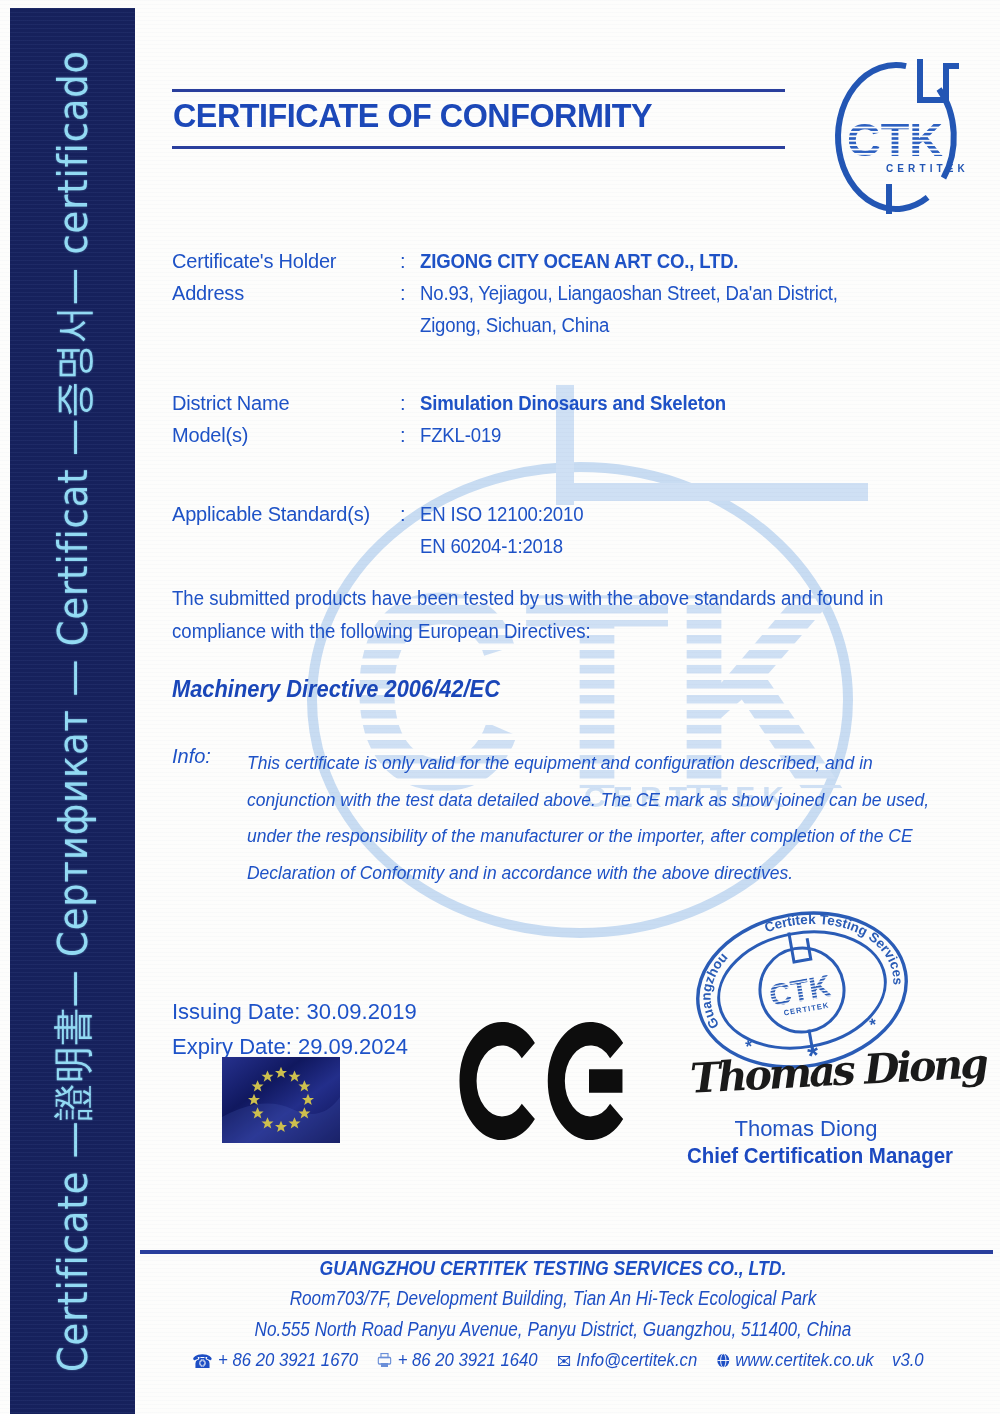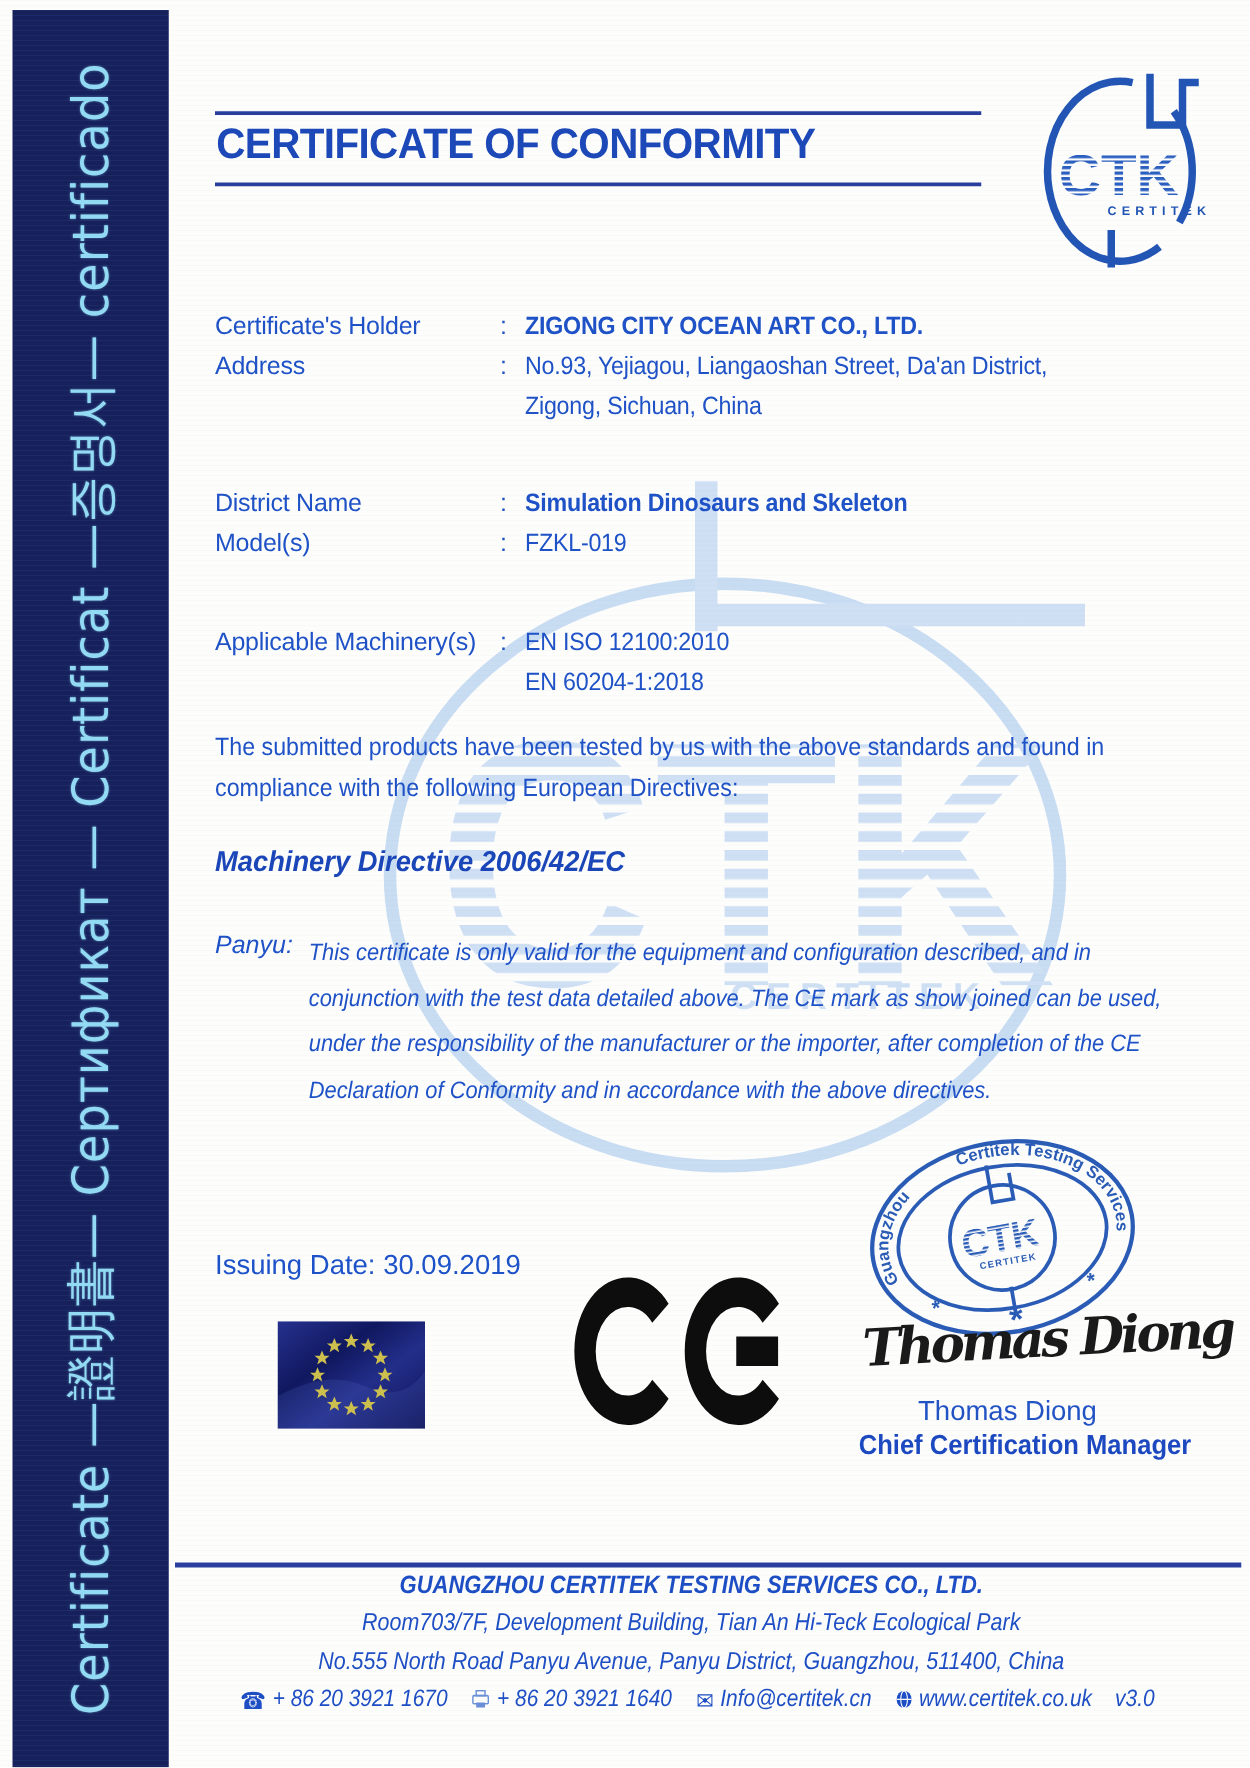--- a/index.html
+++ b/index.html
@@ -125,41 +125,42 @@
     <div class="val y-addr2">Zigong, Sichuan, China</div>
 
     <div class="lbl y-prod">District Name</div>
     <div class="colon y-prod">:</div>
     <div class="val bold y-prod">Simulation Dinosaurs and Skeleton</div>
 
     <div class="lbl y-model">Model(s)</div>
     <div class="colon y-model">:</div>
     <div class="val y-model">FZKL-019</div>
 
-    <div class="lbl y-std">Applicable Machinery(s)</div>
+    <div class="lbl y-std">Applicable Standard(s)</div>
     <div class="colon y-std">:</div>
     <div class="val y-std">EN ISO 12100:2010</div>
     <div class="val y-std2">EN 60204-1:2018</div>
 
     <div class="statement">
       <div>The submitted products have been tested by us with the above standards and found in</div>
       <div>compliance with the following European Directives:</div>
     </div>
 
     <div class="directive">Machinery Directive 2006/42/EC</div>
 
-    <div class="note-label">Panyu:</div>
+    <div class="note-label">Info:</div>
     <div class="note-text">
       <div>This certificate is only valid for the equipment and configuration described, and in</div>
       <div>conjunction with the test data detailed above. The CE mark as show joined can be used,</div>
       <div>under the responsibility of the manufacturer or the importer, after completion of the CE</div>
       <div>Declaration of Conformity and in accordance with the above directives.</div>
     </div>
 
     <div class="date-line y-issue">Issuing Date: 30.09.2019</div>
+    <div class="date-line y-expiry">Expiry Date: 29.09.2024</div>
 
     <svg class="flag" viewBox="0 0 118 86">
       <defs>
         <linearGradient id="flagg" x1="0" y1="0" x2="1" y2="1">
           <stop offset="0" stop-color="#26318e"></stop>
           <stop offset="0.35" stop-color="#10185f"></stop>
           <stop offset="0.6" stop-color="#232e8a"></stop>
           <stop offset="1" stop-color="#0c1152"></stop>
         </linearGradient>
         <path id="star" d="M0,-6.2 L1.8,-1.9 L6,-1.9 L2.6,0.8 L3.8,5.1 L0,2.5 L-3.8,5.1 L-2.6,0.8 L-6,-1.9 L-1.8,-1.9 Z"></path>

